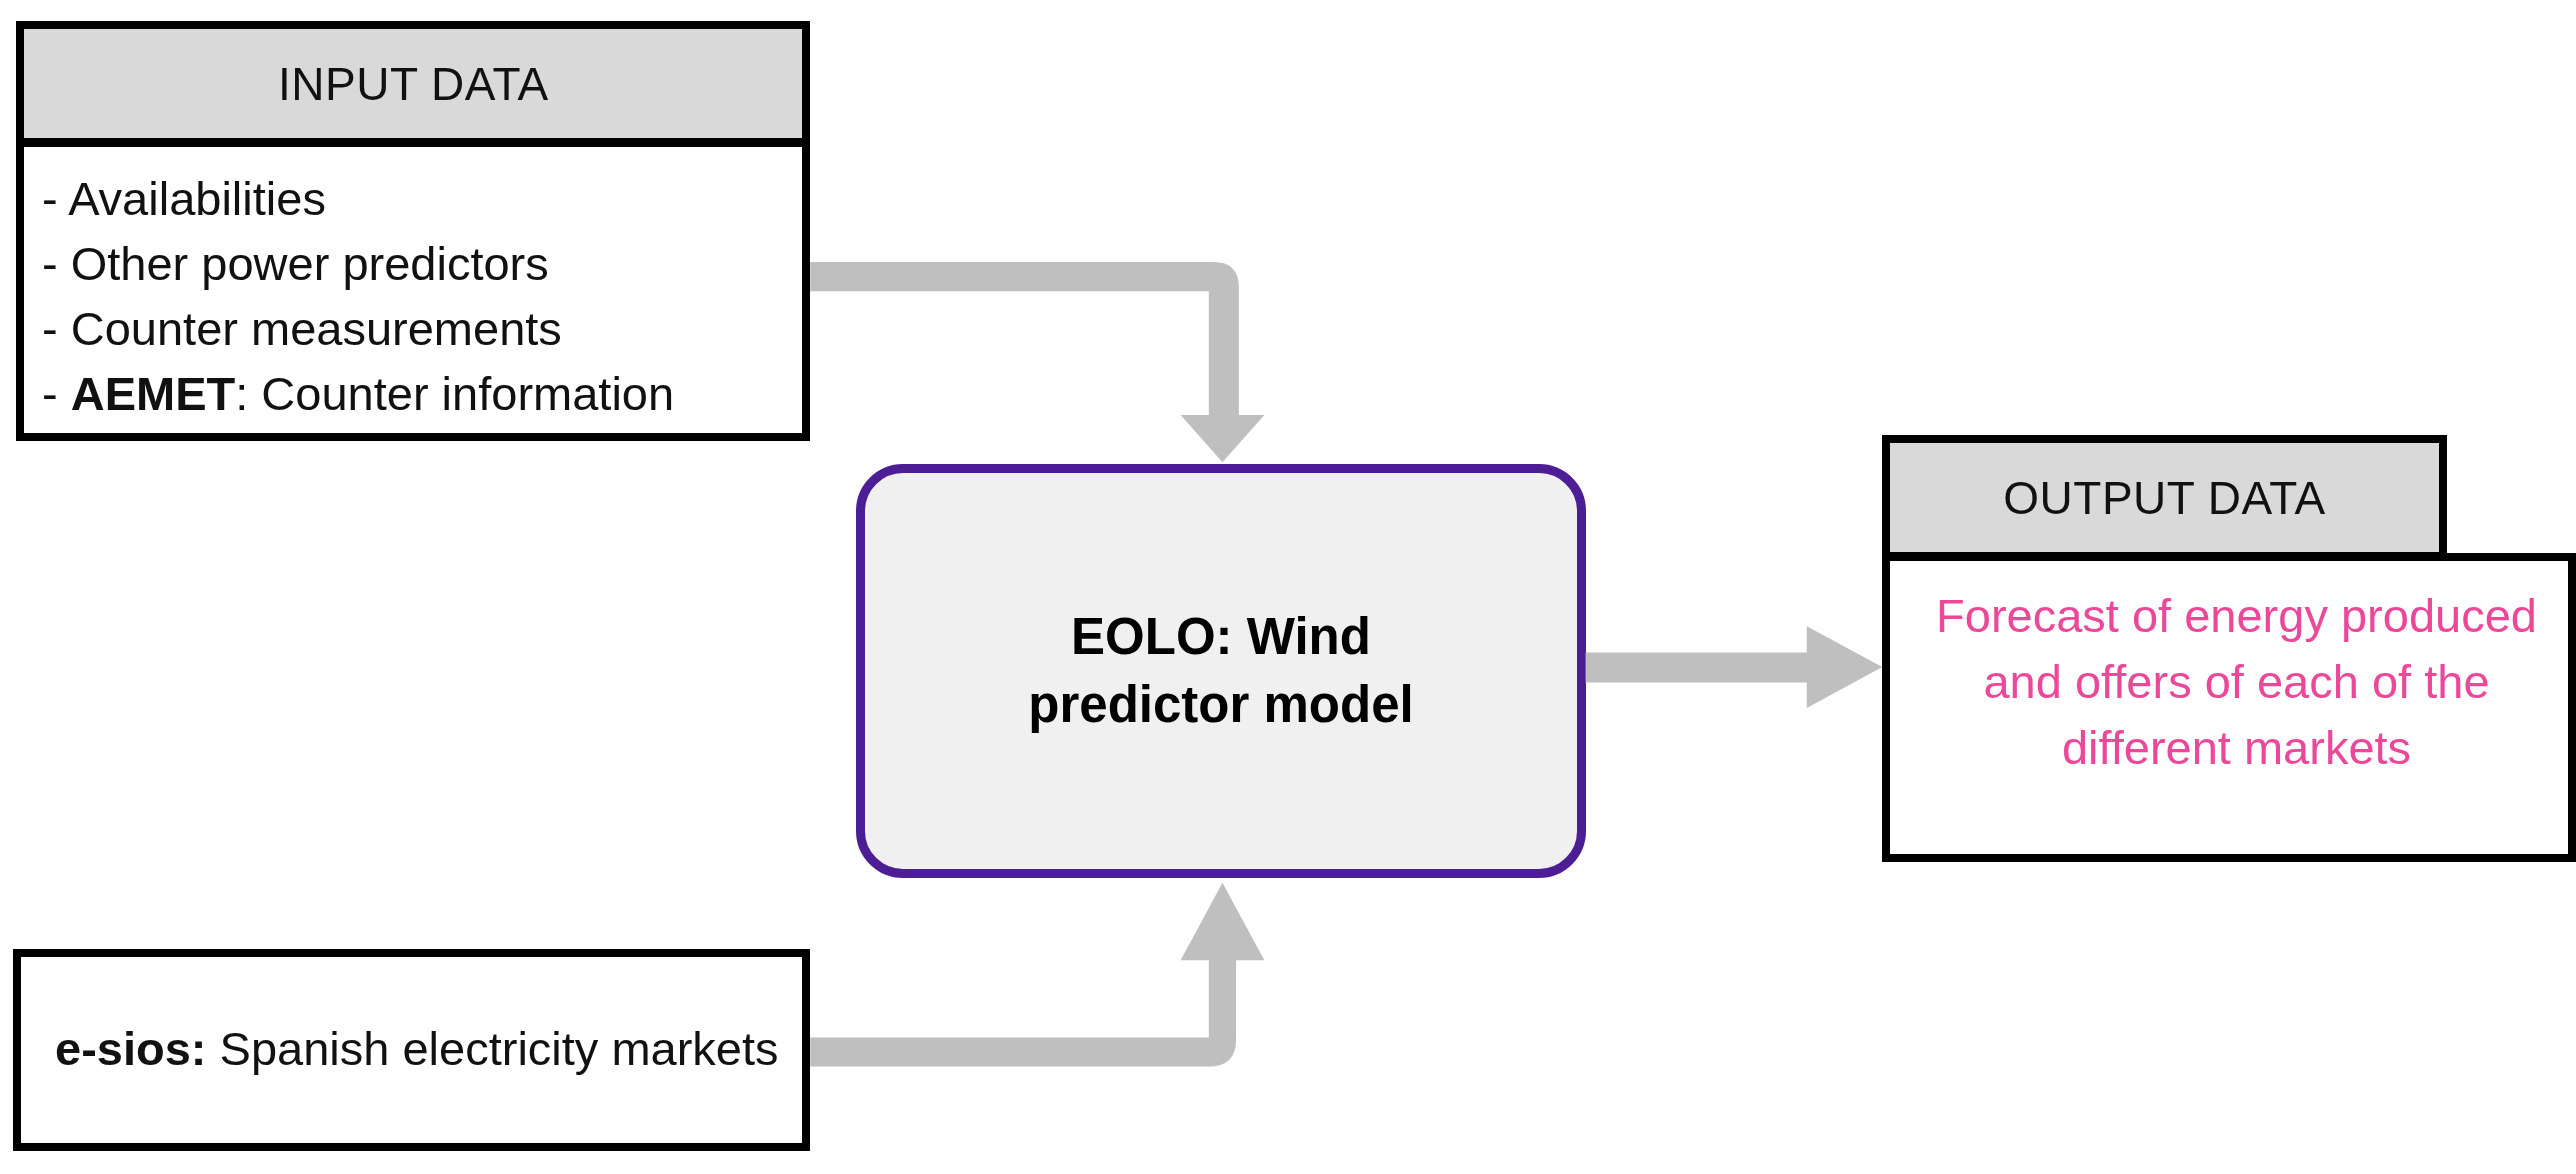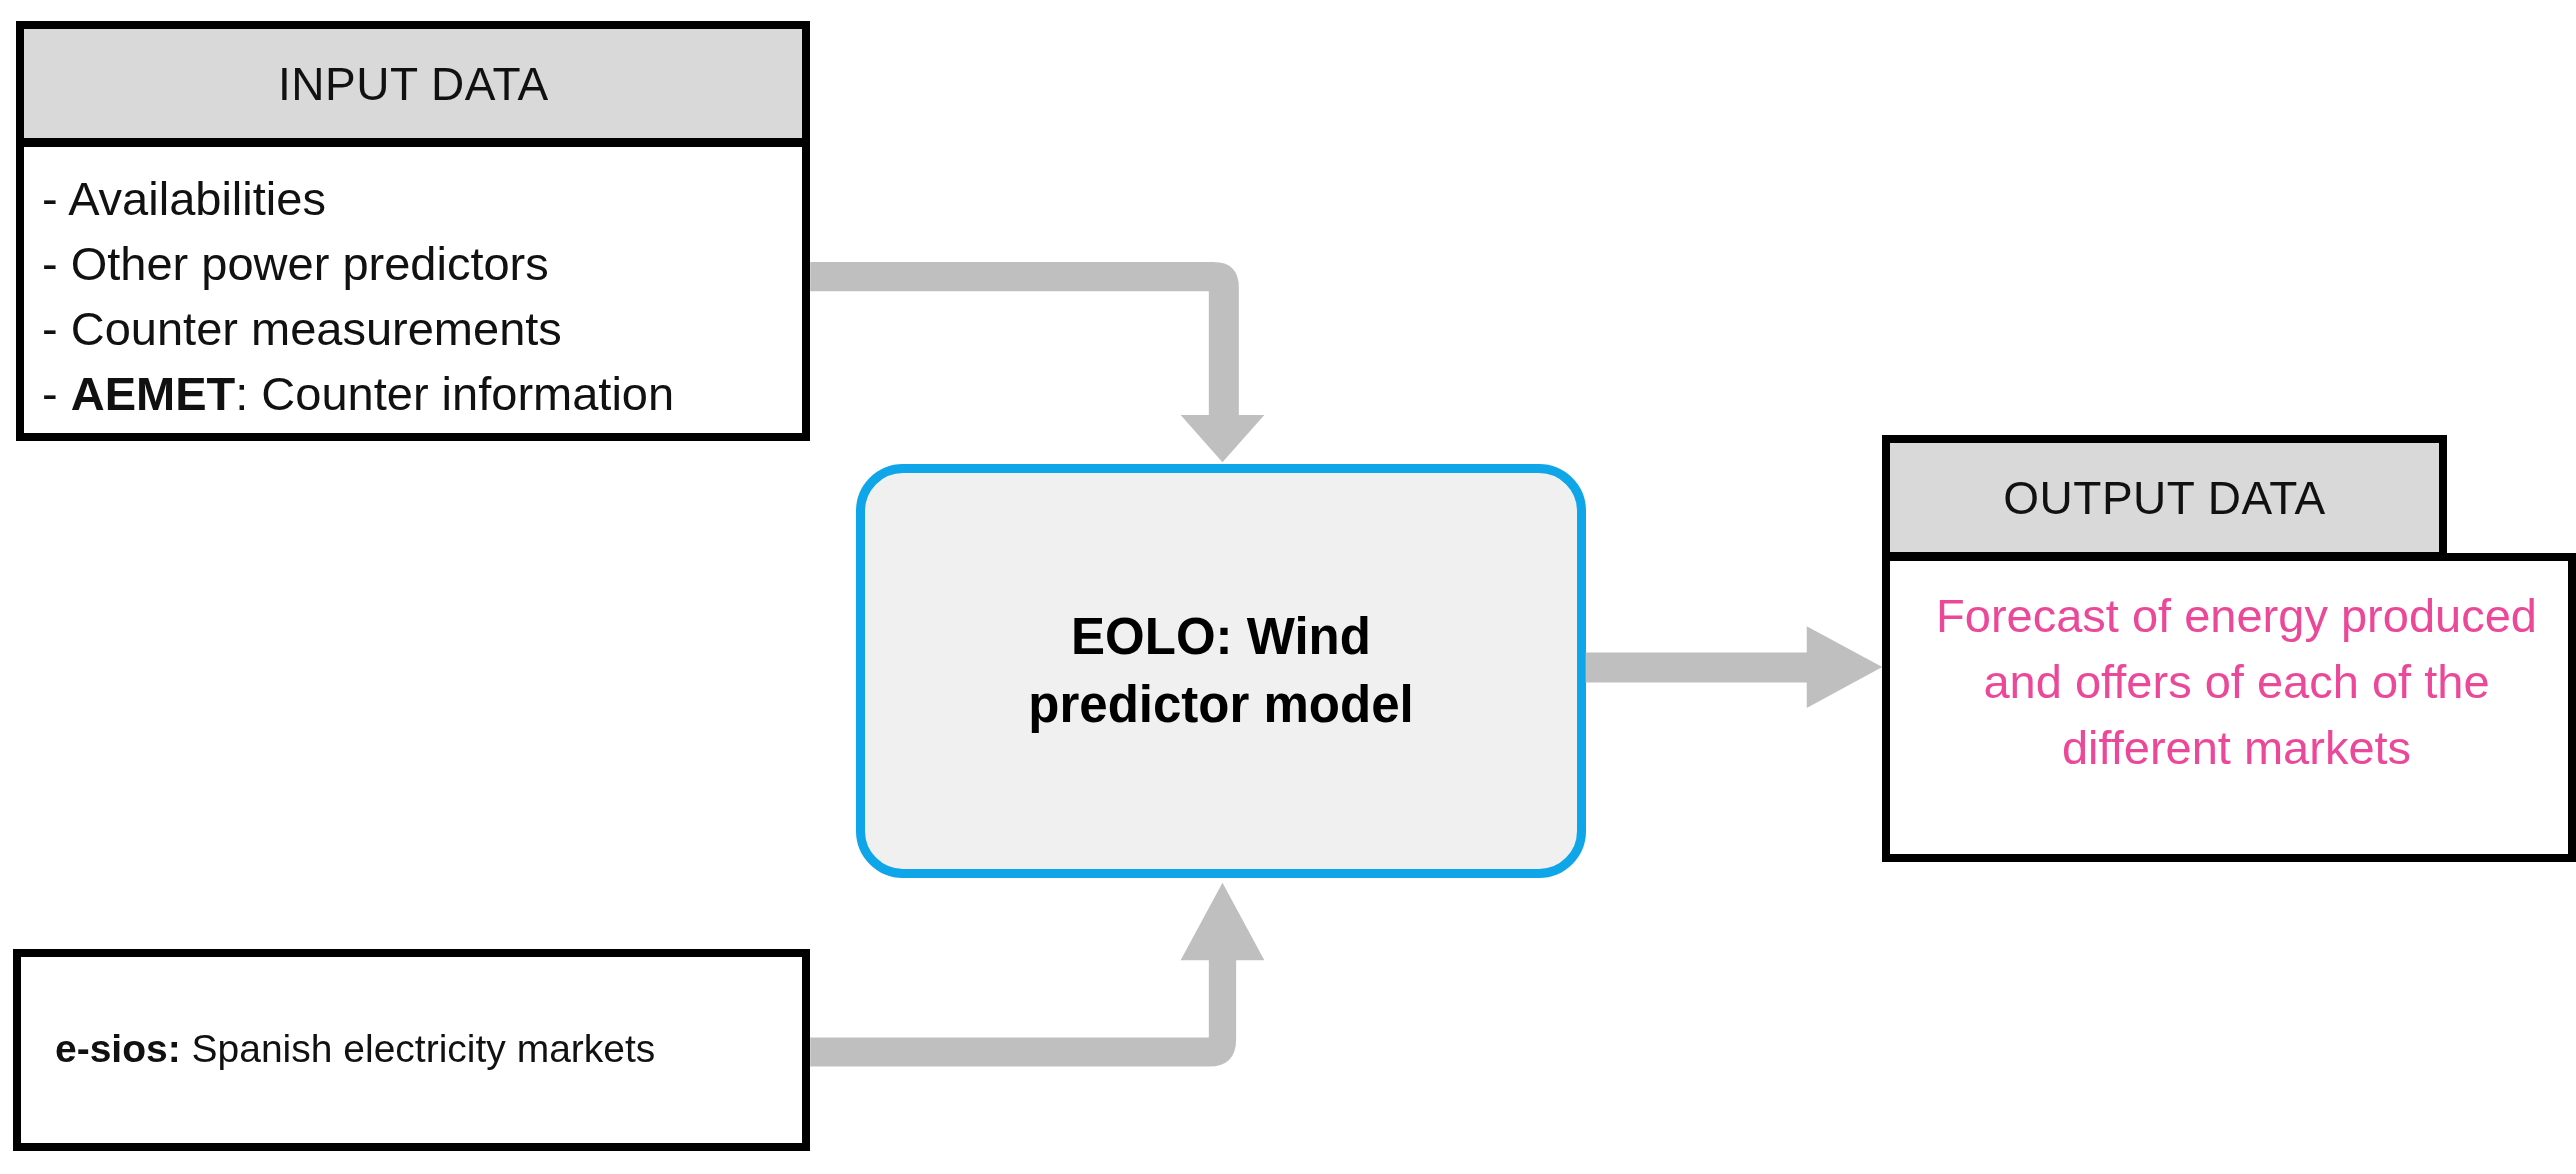--- a/index.html
+++ b/index.html
@@ -67,37 +67,37 @@
     font-size: 47px;
     line-height: 66px;
     color: #ec4899;
   }
 
   
   .esios-text {
     position: absolute;
     left: 55px;
     top: 1021px;
-    font-size: 39px;
+    font-size: 47px;
     line-height: 56px;
     white-space: nowrap;
     color: #111111;
   }
   .esios-text b { font-weight: 700; }
 
   
   .eolo-box {
     position: absolute;
     left: 856px;
     top: 464px;
     width: 730px;
     height: 414px;
     box-sizing: border-box;
     background: #F0F0F0;
-    border: 9px solid #0ea5e9;
+    border: 9px solid #4c1d95;
     border-radius: 47px;
     display: flex;
     align-items: center;
     justify-content: center;
   }
   .eolo-label {
     font-size: 51px;
     line-height: 68px;
     font-weight: 700;
     text-align: center;

